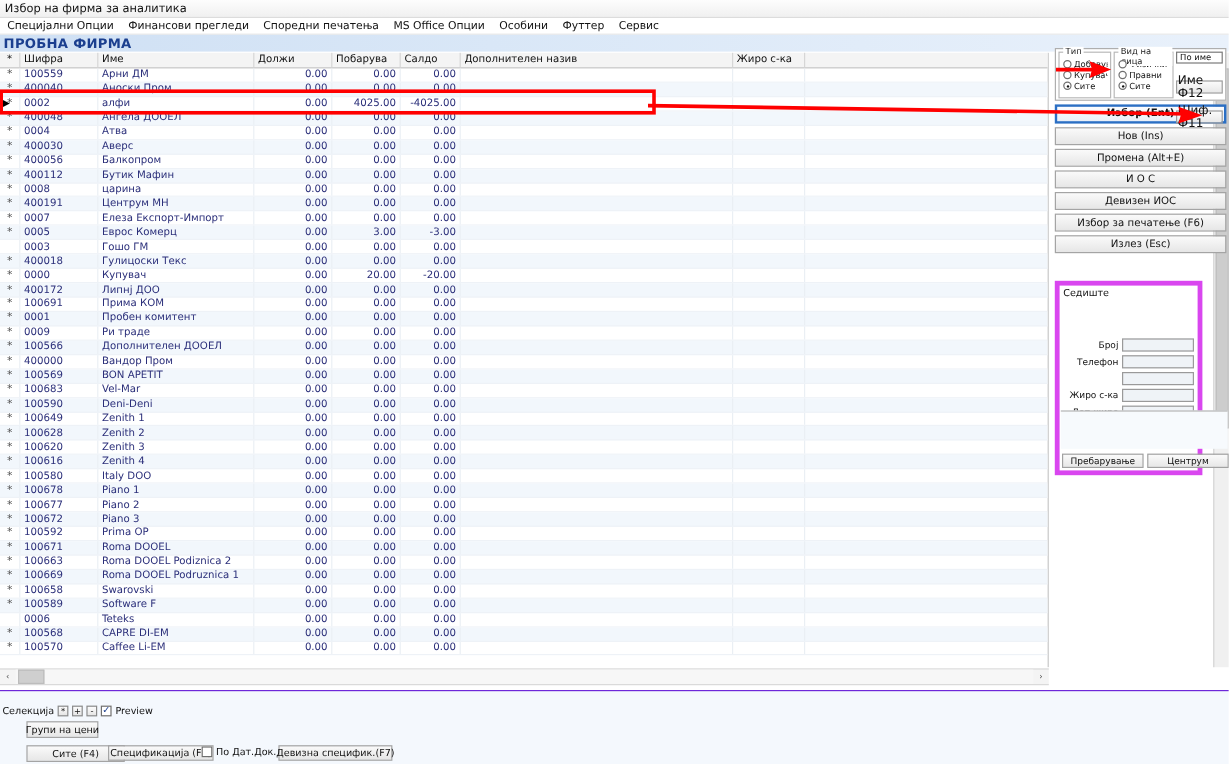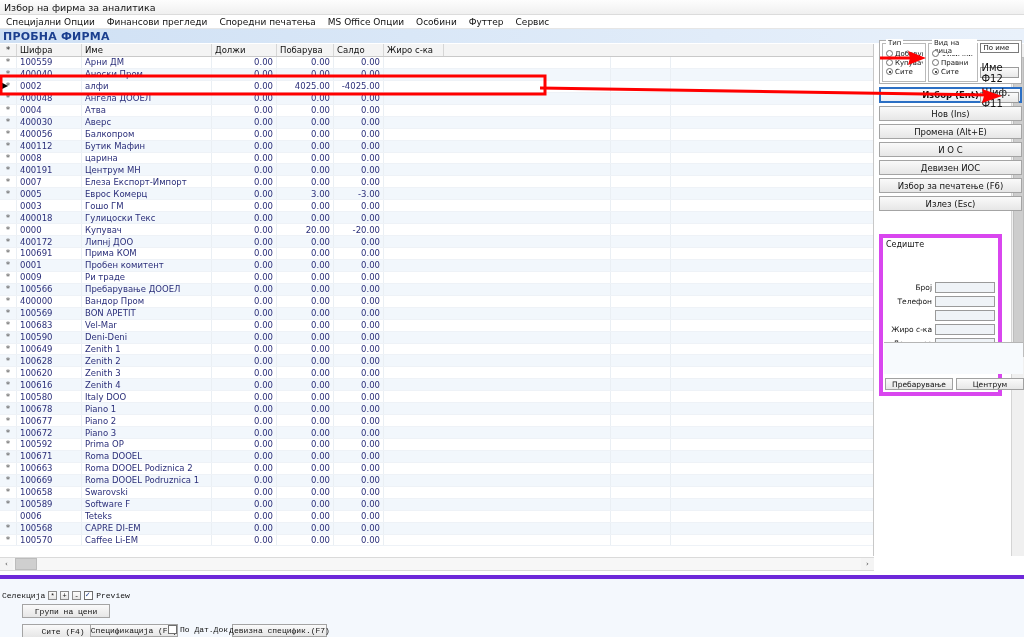--- a/index.html
+++ b/index.html
@@ -193,38 +193,38 @@
   .info-btn {
     flex: 1; height: 12px; border: 1px solid #a1a1a1;
     background: linear-gradient(#fafafa,#e7e7e7);
     font-size: 7.5px; display: flex; align-items: center; justify-content: center; color: #111;
     cursor: default;
   }
 
   
   .bottom {
     position: absolute; left: 0; top: 575px; width: 1024px; height: 62px;
-    background: #f4f8fd; border-top: 4px solid #6d28d9; font-family: Liberation Mono, monospace;
+    background: #f4f8fd; border-top: 1px solid #6d28d9;
   }
   .sel-line { position: absolute; left: 2px; top: 12px; display: flex; align-items: center; gap: 3px; font-size: 8px; color: #111; }
   .sq {
     width: 9px; height: 9px; border: 1px solid #8a8a8a; background: linear-gradient(#fcfcfc,#e6e6e6);
     font-size: 7px; display: flex; align-items: center; justify-content: center; color: #111; cursor: default;
   }
   .chk { width: 9px; height: 9px; border: 1px solid #6f6f6f; background: #fff; position: relative; flex: none; }
   .chk.on::after {
     content: "✓"; position: absolute; left: 0px; top: -2px; font-size: 8px; color: #1b3f8f;
   }
   .bbtn {
     border: 1px solid #a4a4a4; background: linear-gradient(#fafafa,#e6e6e6);
     font-size: 8px; color: #111; height: 13px;
     display: flex; align-items: center; justify-content: center;
     cursor: default; white-space: nowrap;
   }
-  .grp-cena { position: absolute; left: 22px; top: 25px; width: 88px; height: 14px; }
+  .grp-cena { position: absolute; left: 22px; top: 25px; width: 60px; height: 14px; }
   .b-site   { position: absolute; left: 22px; top: 45px; width: 82px; height: 14px; }
   .b-spec   { position: absolute; left: 90px; top: 45px; width: 88px; }
   .chk-dat  { position: absolute; left: 168px; top: 46px; display: flex; align-items: center; gap: 3px; font-size: 8px; color: #111; }
   .b-dev    { position: absolute; left: 232px; top: 45px; width: 95px; }
 
   
   .anno { position: absolute; left: 0; top: 0; width: 1024px; height: 637px; pointer-events: none; }
 </style>
 </head>
 <body>
@@ -250,20 +250,21 @@
   </div>
 
   <div class="grid-wrap">
     <div class="grid-header">
       <div class="gh col-mark">*</div>
       <div class="gh col-sifra">Шифра</div>
       <div class="gh col-ime">Име</div>
       <div class="gh col-dolzi">Должи</div>
       <div class="gh col-pobar">Побарува</div>
       <div class="gh col-saldo">Салдо</div>
+      <div class="gh col-dopol">Дополнителен назив</div>
       <div class="gh col-ziro">Жиро с-ка</div>
       <div class="gh col-pad"></div>
     </div>
     <div class="grid-body" id="grid-body">
         <div class="row">
           <div class="cell mark">*</div>
           <div class="cell sifra">100559</div>
           <div class="cell ime">Арни ДМ</div>
           <div class="cell dolzi right">0.00</div>
           <div class="cell pobar right">0.00</div>
@@ -467,21 +468,21 @@
           <div class="cell dolzi right">0.00</div>
           <div class="cell pobar right">0.00</div>
           <div class="cell saldo right">0.00</div>
           <div class="cell dopol"></div>
           <div class="cell ziro"></div>
           <div class="cell pad"></div>
         </div>
         <div class="row alt">
           <div class="cell mark">*</div>
           <div class="cell sifra">100566</div>
-          <div class="cell ime">Пребарување ДООЕЛ</div>
+          <div class="cell ime">Дополнителен ДООЕЛ</div>
           <div class="cell dolzi right">0.00</div>
           <div class="cell pobar right">0.00</div>
           <div class="cell saldo right">0.00</div>
           <div class="cell dopol"></div>
           <div class="cell ziro"></div>
           <div class="cell pad"></div>
         </div>
         <div class="row">
           <div class="cell mark">*</div>
           <div class="cell sifra">400000</div>

